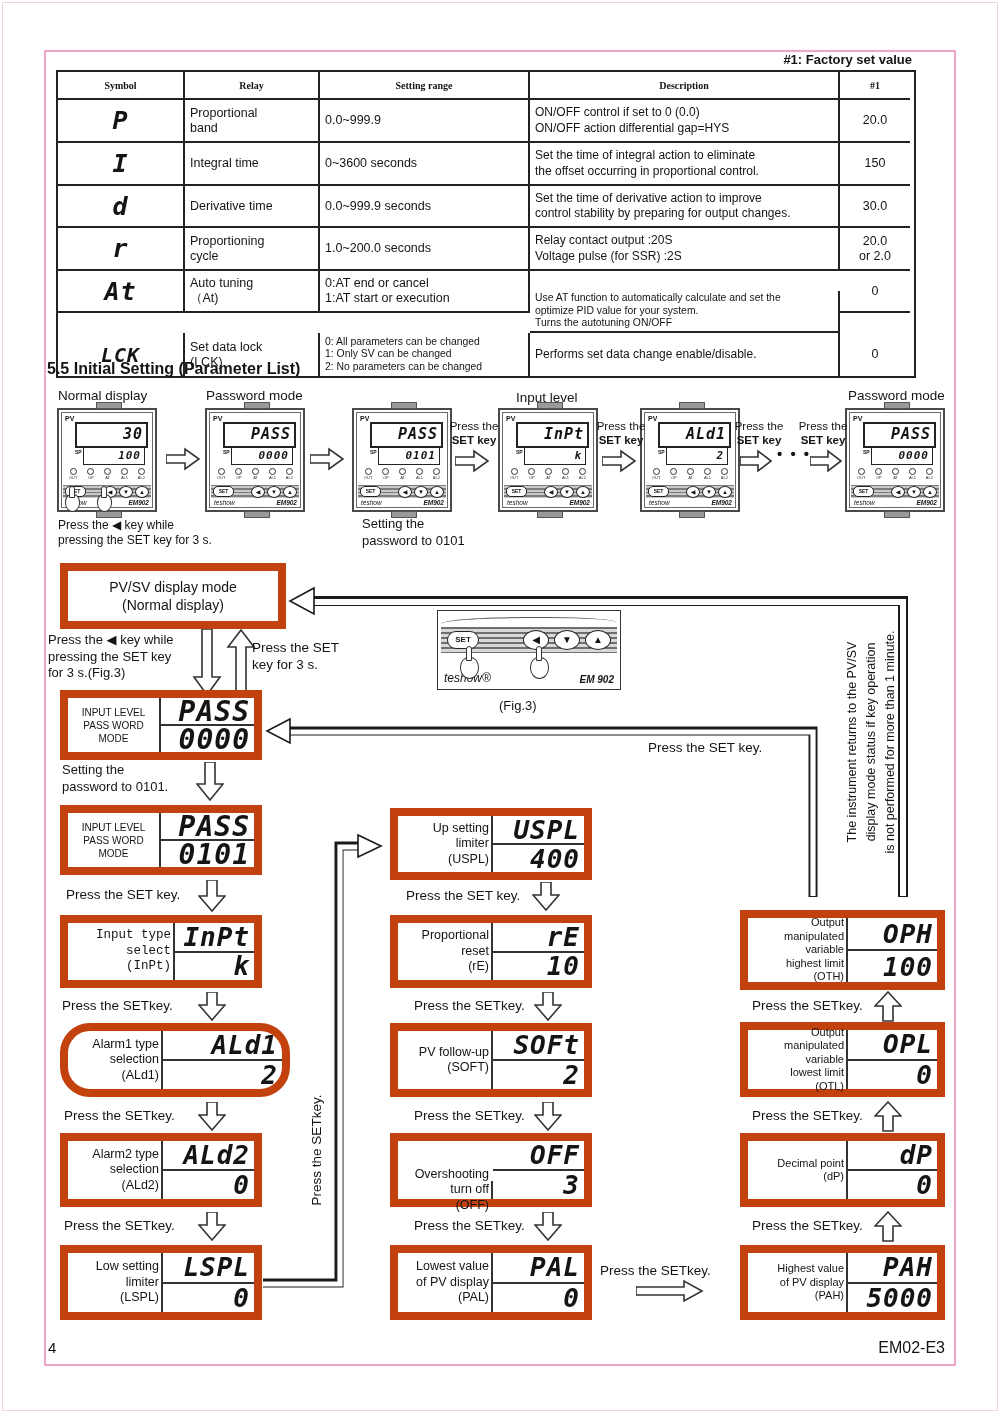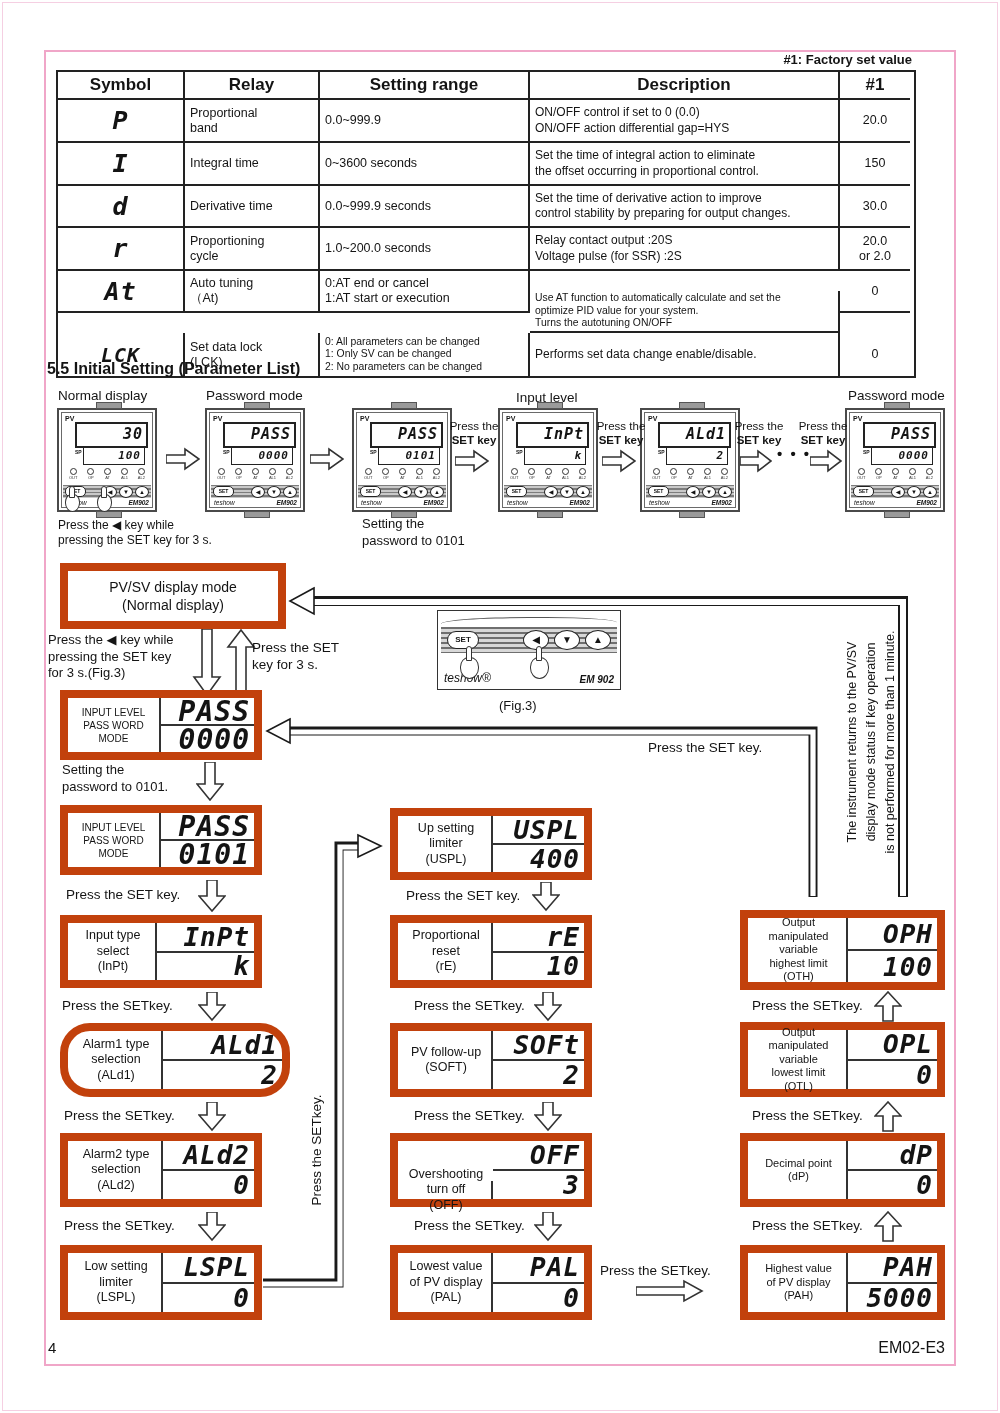--- a/index.html
+++ b/index.html
@@ -12,21 +12,21 @@
   .seg{font-family:"DejaVu Sans Mono",monospace;font-weight:bold;font-style:italic;letter-spacing:1px;}
   .ln{white-space:nowrap;}
 
   
   .ptable{position:absolute;left:56px;top:70px;width:856px;border:2px solid #222;background:#fff;
           display:grid;grid-template-columns:127px 135px 210px 310px 70px;box-sizing:content-box;}
   .tcell{box-sizing:border-box;border-right:2px solid #222;border-bottom:2px solid #222;
          display:flex;flex-direction:column;justify-content:center;padding:1px 5px;overflow:hidden;}
   .tcell.last{border-right:none;}
   .tcell.bot{border-bottom:none;}
-  .th{align-items:center;font-weight:bold;font-size:17px;}
+  .th{align-items:center;font-weight:bold;font-size:10px;font-family:Liberation Serif, serif;}
   .td-sym{align-items:center;font-size:25px;}
   .td-sym.smsym{font-size:20px;}
   .td-name{font-size:12.5px;line-height:15px;}
   .td-range{font-size:12.5px;line-height:15px;}
   .td-range.small{font-size:10.4px;line-height:12.4px;}
   .td-desc{font-size:12px;line-height:15.5px;}
   .td-desc.small{font-size:10.4px;line-height:12.4px;margin-top:20px;}
   .td-f1{align-items:center;font-size:12.5px;line-height:15px;text-align:center;}
   .factory-note{position:absolute;top:52px;right:88px;font-size:13px;font-weight:bold;}
 
@@ -64,21 +64,21 @@
 
   .stage-label{position:absolute;font-size:13.5px;}
   .press2{position:absolute;font-size:11.5px;line-height:13.5px;text-align:center;}
   .dots{position:absolute;font-size:15px;font-weight:bold;letter-spacing:2px;}
   .smallcap{position:absolute;font-size:12px;line-height:15px;}
   .cap13{position:absolute;font-size:13px;line-height:16.5px;}
 
   
   .fbox{position:absolute;border:8px solid #c2410c;background:#fff;display:flex;box-sizing:border-box;}
   .fbox-label{border-right:2px solid #333;display:flex;flex-direction:column;justify-content:center;
-              align-items:center;padding:1px 2px 1px 5px;font-size:12.5px;line-height:15.5px;box-sizing:border-box;}
+              align-items:flex-end;padding:1px 2px 1px 5px;font-size:12.5px;line-height:15.5px;box-sizing:border-box;}
   .fbox-disp{flex:1;display:flex;flex-direction:column;min-width:0;}
   .fbox-pv,.fbox-sv{flex:1;text-align:right;padding-right:4px;font-size:26px;overflow:hidden;
               display:flex;align-items:center;justify-content:flex-end;}
   .fbox-pv{border-bottom:2px solid #333;}
   .fbox.passbox .fbox-label{font-size:10px;line-height:13px;align-items:center;padding:1px 2px;}
   .fbox.passbox .fbox-pv,.fbox.passbox .fbox-sv{font-size:28px;}
   .fbox.rcol .fbox-label{font-size:11px;line-height:13.5px;}
   .pressl{position:absolute;font-size:13.5px;}
   .vtext{position:absolute;transform:rotate(-90deg);font-size:12.5px;line-height:19px;text-align:center;}
   .vtext2{position:absolute;transform:rotate(-90deg);font-size:13.5px;white-space:nowrap;text-align:center;}
@@ -618,21 +618,21 @@
         <div class="fbox-pv seg">PASS</div>
         <div class="fbox-sv seg">0101</div>
       </div>
     </div>
   <div class="pressl" style="left:66px;top:887px;">Press the SET key.</div>
   <svg class="icon" style="left:198px;top:880px;" width="28" height="33">
       <polygon points="9,0 19,0 19,16 27,16 14,31 1,16 9,16" fill="#fff" stroke="#333" stroke-width="1.6"></polygon>
     </svg>
 
   <div class="fbox" style="left:60px;top:915px;width:202px;height:73px;">
-      <div class="fbox-label" style="width: 89px;">
+      <div class="fbox-label" style="width: 107px; font-family: Liberation Mono, monospace;">
         <div class="ln">Input  type</div>
         <div class="ln">select</div>
         <div class="ln">(InPt)</div>
       </div>
       <div class="fbox-disp">
         <div class="fbox-pv seg">InPt</div>
         <div class="fbox-sv seg">k</div>
       </div>
     </div>
   <div class="pressl" style="left:62px;top:998px;">Press the SETkey.</div>

